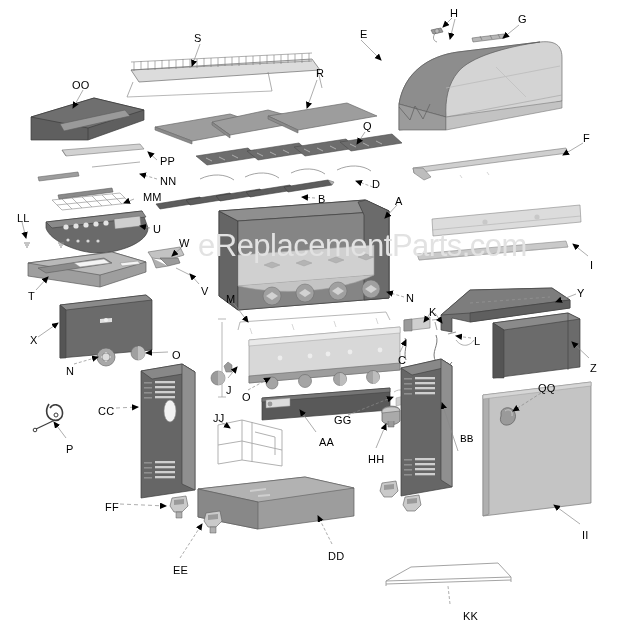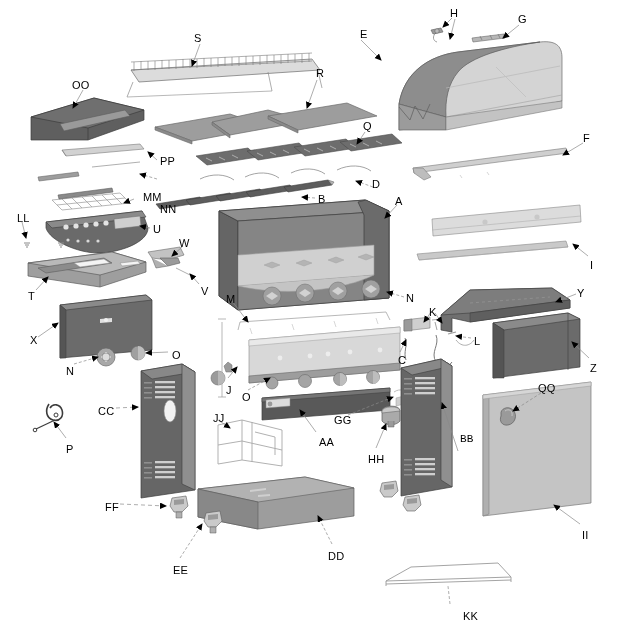--- a/index.html
+++ b/index.html
@@ -539,32 +539,33 @@
       <path d="M376,448 L386,424" marker-end="url(#arrow)"></path>
       <path d="M458,451 L442,403" marker-end="url(#arrow)"></path>
       <path d="M120,504 L166,506" marker-end="url(#arrow)" stroke-dasharray="4,3"></path>
       <path d="M580,524 L554,505" marker-end="url(#arrow)"></path>
       <path d="M180,558 L202,524" marker-end="url(#arrow)" stroke-dasharray="3,2"></path>
       <path d="M332,544 L318,516" marker-end="url(#arrow)" stroke-dasharray="3,2"></path>
       <path d="M450,604 L448,586" stroke-dasharray="3,2"></path>
     </g>
   </svg>
 
+  <div class="wm" style="left:198px; top:228px;">eReplacementParts.com</div>
 
   <div id="label-layer">
       <div class="lbl" style="left: 194px; top: 33px;">S</div>
       <div class="lbl" style="left: 72px; top: 80px;">OO</div>
       <div class="lbl" style="left: 316px; top: 68px;">R</div>
       <div class="lbl" style="left: 360px; top: 29px;">E</div>
       <div class="lbl" style="left: 450px; top: 8px;">H</div>
       <div class="lbl" style="left: 518px; top: 14px;">G</div>
       <div class="lbl" style="left: 363px; top: 121px;">Q</div>
       <div class="lbl" style="left: 583px; top: 133px;">F</div>
       <div class="lbl" style="left: 160px; top: 156px;">PP</div>
-      <div class="lbl" style="left: 160px; top: 176px; margin-top: 28px;">NN</div>
+      <div class="lbl" style="left: 160px; top: 176px;">NN</div>
       <div class="lbl" style="left: 372px; top: 179px;">D</div>
       <div class="lbl" style="left: 135px; top: 192px; margin-left: 8px;">MM</div>
       <div class="lbl" style="left: 318px; top: 194px;">B</div>
       <div class="lbl" style="left: 395px; top: 196px;">A</div>
       <div class="lbl" style="left: 17px; top: 213px;">LL</div>
       <div class="lbl" style="left: 153px; top: 224px;">U</div>
       <div class="lbl" style="left: 590px; top: 260px;">I</div>
       <div class="lbl" style="left: 179px; top: 238px;">W</div>
       <div class="lbl" style="left: 28px; top: 291px;">T</div>
       <div class="lbl" style="left: 201px; top: 286px;">V</div>

